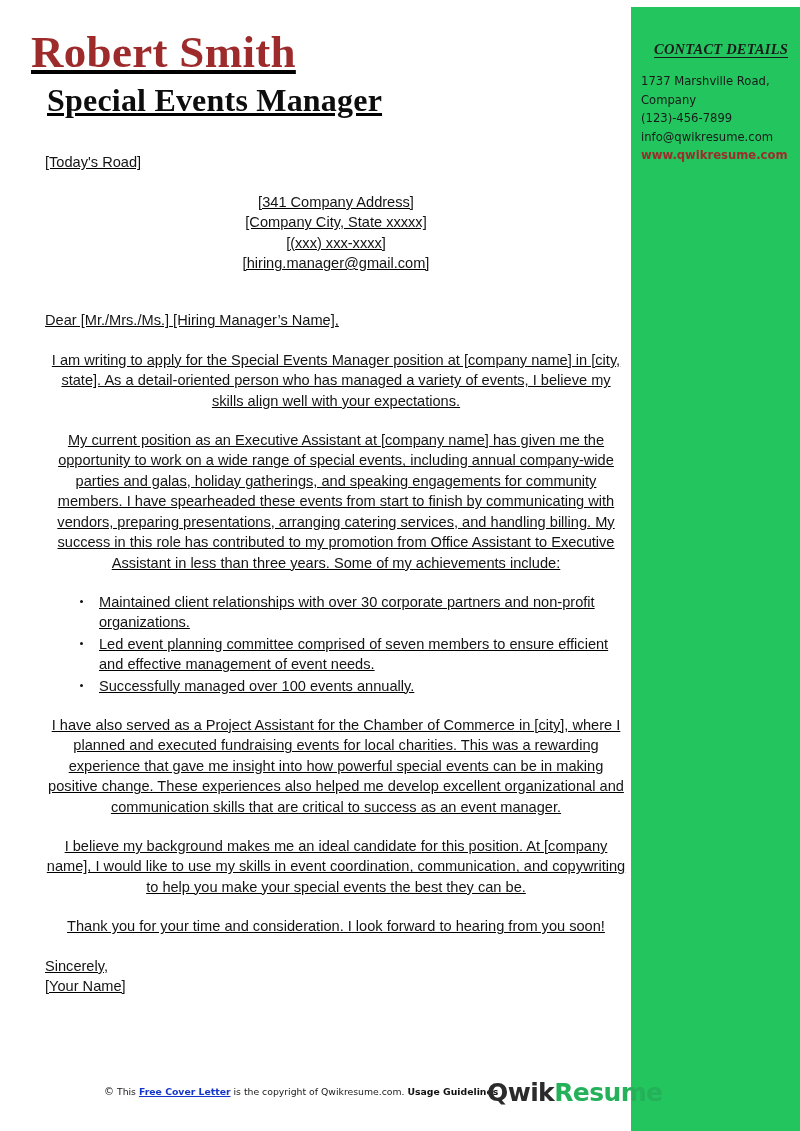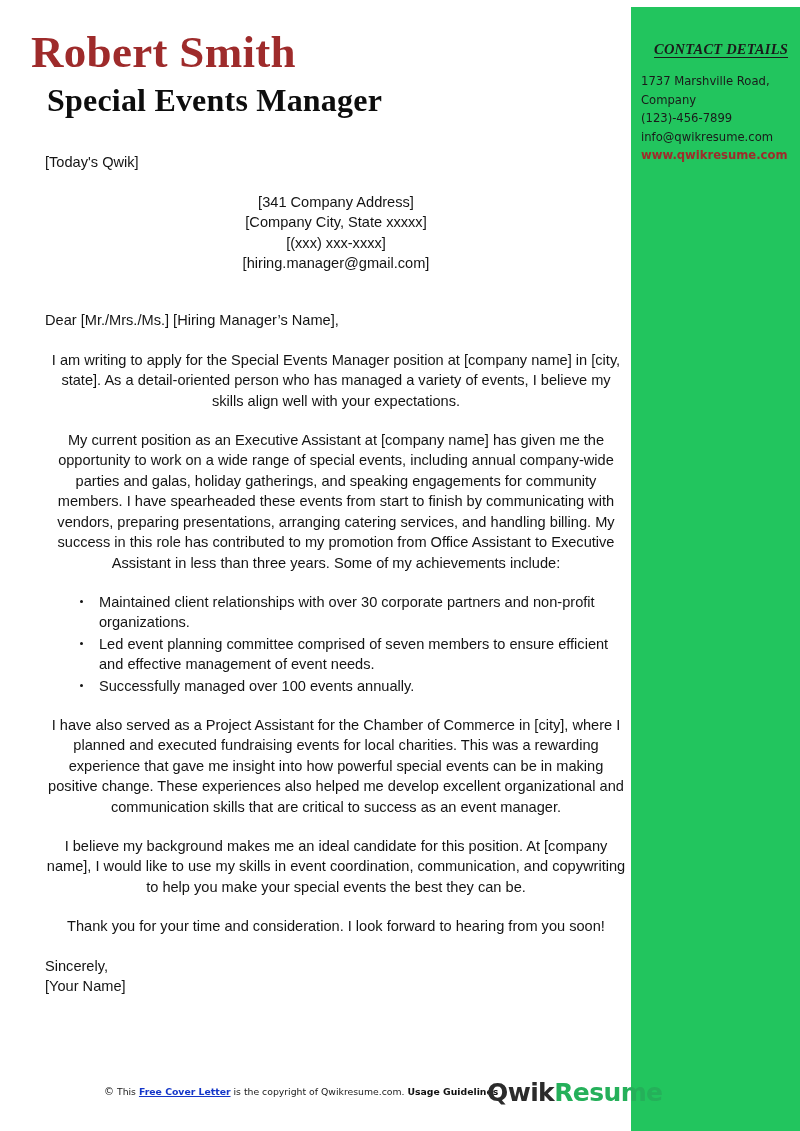--- a/index.html
+++ b/index.html
@@ -63,20 +63,21 @@
   }
 
   
   .letter {
     position: absolute;
     top: 0;
     left: 0;
     width: 655px;
     box-sizing: border-box;
     padding: 28px 28px 0 31px;
+    text-decoration: underline;
   }
 
   .name {
     font-family: "Liberation Serif", serif;
     font-size: 45px;
     font-weight: bold;
     color: #9e2b2b;
     line-height: 1.08;
     margin: 0 0 6px 0;
     letter-spacing: 0.3px;
@@ -206,21 +207,21 @@
   </aside>
 
   <main class="letter">
 
     <h1 class="name">Robert Smith</h1>
 
     <h2 class="job-title">Special Events Manager</h2>
 
     <div class="body-text">
 
-      <div class="date-line">[Today's Qwik]</div>
+      <div class="date-line">[Today's Road]</div>
 
       <div class="block">
         <div>[341 Company Address]</div>
         <div>[Company City, State xxxxx]</div>
         <div>[(xxx) xxx-xxxx]</div>
         <div>[hiring.manager@gmail.com]</div>
       </div>
 
       <div class="salutation">Dear [Mr./Mrs./Ms.] [Hiring Manager’s Name],</div>
 

